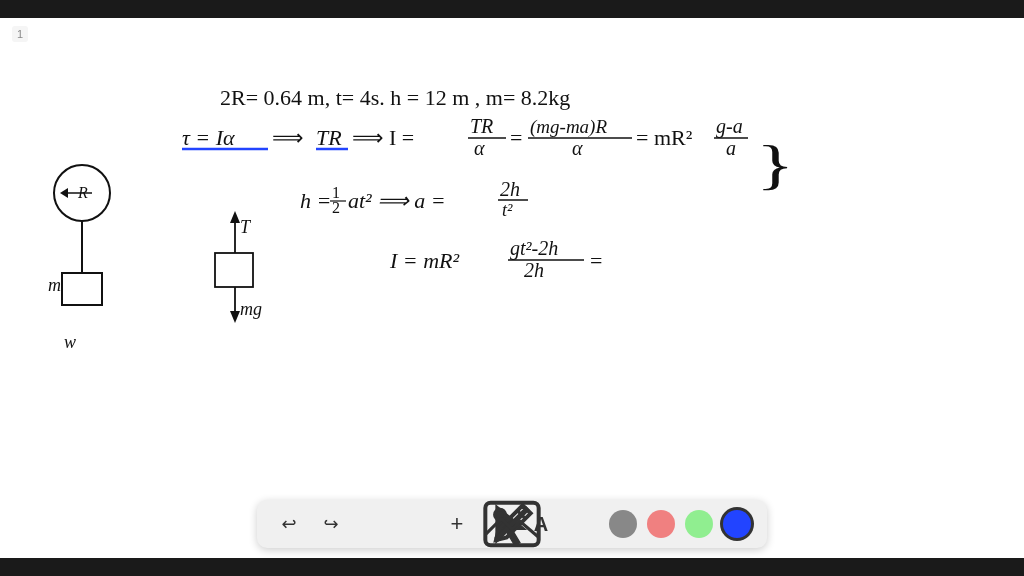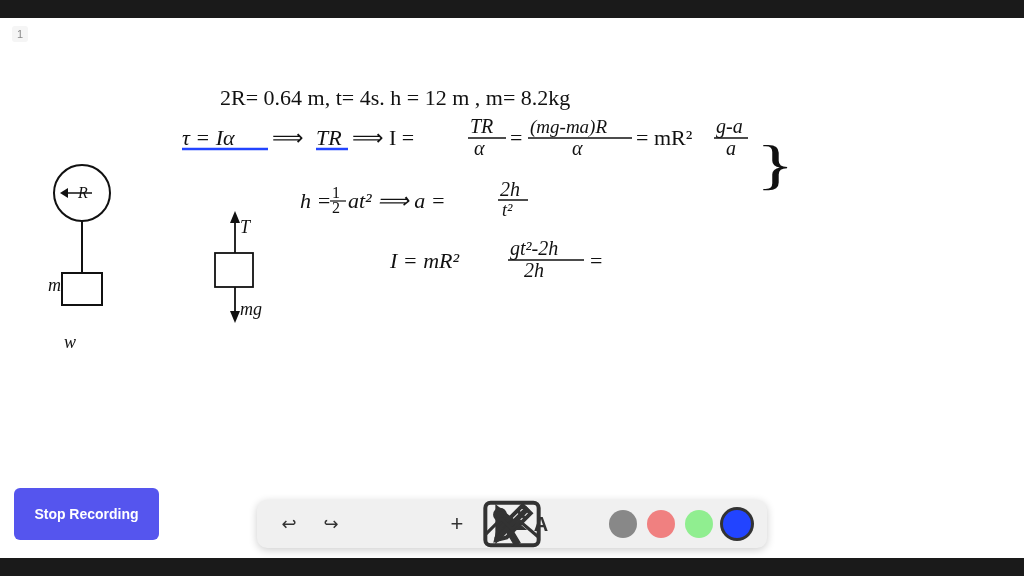--- a/index.html
+++ b/index.html
@@ -191,21 +191,20 @@
 
         <rect x="215" y="220" width="38" height="34" stroke="#111" stroke-width="1.8" fill="none"></rect>
 
         <line x1="235" y1="254" x2="235" y2="280" stroke="#111" stroke-width="1.8"></line>
         <polygon points="230,278 235,290 240,278" fill="#111"></polygon>
         <text x="240" y="282" font-family="'Times New Roman', serif" font-size="18" fill="#111" font-style="italic">mg</text>
 
         <text x="64" y="315" font-family="'Times New Roman', serif" font-size="18" fill="#111" font-style="italic">w</text>
       </svg>
 
-      <button class="stop-recording-btn">Stop Recording</button>
 
       <div class="toolbar">
 
         <button class="toolbar-btn" title="Undo">↩</button>
 
         <button class="toolbar-btn" title="Redo">↪</button>
 
         <button class="toolbar-btn" title="Select">
           <svg width="18" height="18" viewBox="0 0 18 18" fill="none" xmlns="http://www.w3.org/2000/svg">
             <polygon points="3,2 3,16 7,12 10,17 12,16 9,11 14,11" fill="#333" stroke="#333" stroke-width="0.5"></polygon>

